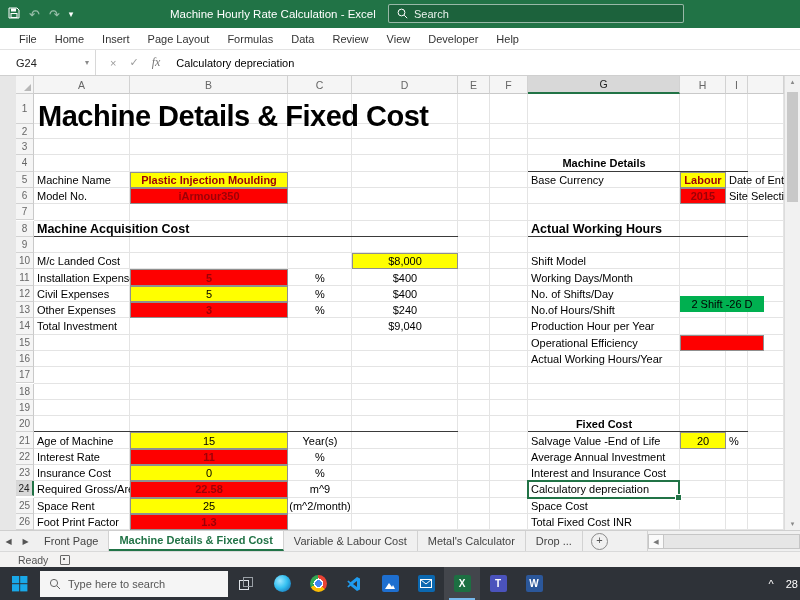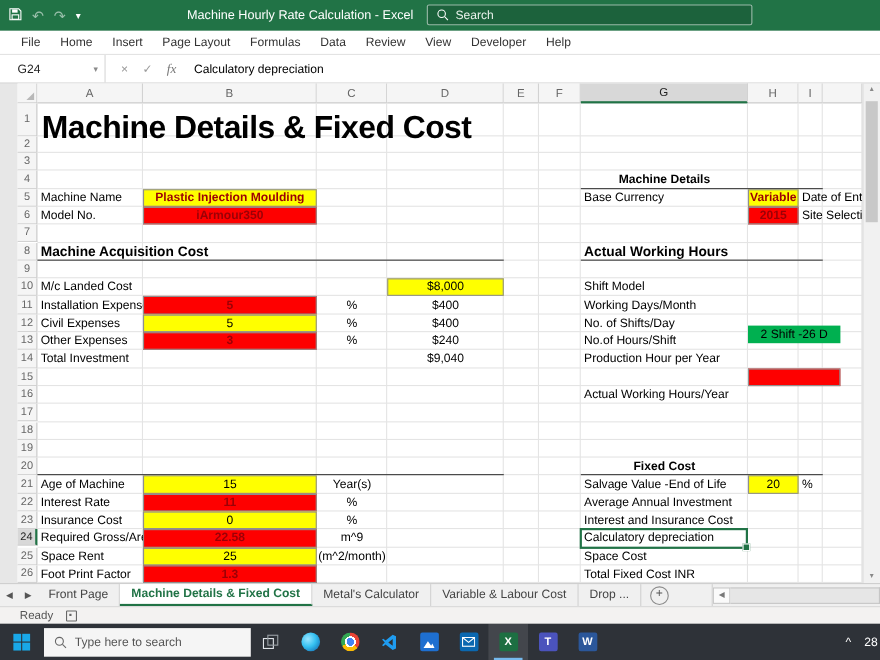--- a/index.html
+++ b/index.html
@@ -230,21 +230,21 @@
       <div class="rule" style="left: 512px; top: 94.6px; width: 220px; height: 1px;"></div>
       <div class="rule" style="left: 18px; top: 159.8px; width: 424px; height: 1px;"></div>
       <div class="rule" style="left: 512px; top: 159.8px; width: 220px; height: 1px;"></div>
       <div class="rule" style="left: 18px; top: 355.4px; width: 424px; height: 1px;"></div>
       <div class="rule" style="left: 512px; top: 355.4px; width: 220px; height: 1px;"></div>
       <div class="cell c-title" style="left: 18px; top: 18px; width: 96px; height: 45px;">Machine Details &amp; Fixed Cost</div>
       <div class="cell c-b c-c" style="left: 512px; top: 79.3px; width: 152px; height: 16.3px;">Machine Details</div>
       <div class="cell" style="left: 18px; top: 95.6px; width: 96px; height: 16.3px;">Machine Name</div>
       <div class="cell c-y c-rt c-c c-bd" style="left: 114px; top: 95.6px; width: 158px; height: 16.3px;">Plastic Injection Moulding</div>
       <div class="cell" style="left: 512px; top: 95.6px; width: 152px; height: 16.3px;">Base Currency</div>
-      <div class="cell c-y c-rt c-c c-bd" style="left: 664px; top: 95.6px; width: 46px; height: 16.3px;">Variable</div>
+      <div class="cell c-y c-rt c-c c-bd" style="left: 664px; top: 95.6px; width: 46px; height: 16.3px;">Labour</div>
       <div class="cell" style="left: 710px; top: 95.6px; width: 22px; height: 16.3px;">Date of Ent</div>
       <div class="cell" style="left: 18px; top: 111.9px; width: 96px; height: 16.3px;">Model No.</div>
       <div class="cell c-r c-rt c-c c-bd" style="left: 114px; top: 111.9px; width: 158px; height: 16.3px;">iArmour350</div>
       <div class="cell c-r c-rt c-c c-bd" style="left: 664px; top: 111.9px; width: 46px; height: 16.3px;">2015</div>
       <div class="cell" style="left: 710px; top: 111.9px; width: 22px; height: 16.3px;">Site Selecti</div>
       <div class="cell c-sec" style="left: 18px; top: 144.5px; width: 96px; height: 16.3px;">Machine Acquisition Cost</div>
       <div class="cell c-sec" style="left: 512px; top: 144.5px; width: 152px; height: 16.3px;">Actual Working Hours</div>
       <div class="cell" style="left: 18px; top: 177.1px; width: 96px; height: 16.3px;">M/c Landed Cost</div>
       <div class="cell c-y c-c c-bd" style="left: 336px; top: 177.1px; width: 106px; height: 16.3px;">$8,000</div>
       <div class="cell" style="left: 512px; top: 177.1px; width: 152px; height: 16.3px;">Shift Model</div>
@@ -260,20 +260,21 @@
       <div class="cell c-c" style="left: 336px; top: 209.7px; width: 106px; height: 16.3px;">$400</div>
       <div class="cell" style="left: 512px; top: 209.7px; width: 152px; height: 16.3px;">No. of Shifts/Day</div>
       <div class="cell" style="left: 18px; top: 226px; width: 96px; height: 16.3px;">Other Expenses</div>
       <div class="cell c-r c-rt c-c c-bd" style="left: 114px; top: 226px; width: 158px; height: 16.3px;">3</div>
       <div class="cell c-c" style="left: 272px; top: 226px; width: 64px; height: 16.3px;">%</div>
       <div class="cell c-c" style="left: 336px; top: 226px; width: 106px; height: 16.3px;">$240</div>
       <div class="cell" style="left: 512px; top: 226px; width: 152px; height: 16.3px;">No.of Hours/Shift</div>
       <div class="cell" style="left: 18px; top: 242.3px; width: 96px; height: 16.3px;">Total Investment</div>
       <div class="cell c-c" style="left: 336px; top: 242.3px; width: 106px; height: 16.3px;">$9,040</div>
       <div class="cell" style="left: 512px; top: 242.3px; width: 152px; height: 16.3px;">Production Hour per Year</div>
+      <div class="cell" style="left: 512px; top: 258.6px; width: 152px; height: 16.3px;">Operational Efficiency</div>
       <div class="cell c-r c-bd" style="left: 664px; top: 258.6px; width: 84px; height: 16.3px;"></div>
       <div class="cell" style="left: 512px; top: 274.9px; width: 152px; height: 16.3px;">Actual Working Hours/Year</div>
       <div class="cell c-b c-c" style="left: 512px; top: 340.1px; width: 152px; height: 16.3px;">Fixed Cost</div>
       <div class="cell" style="left: 18px; top: 356.4px; width: 96px; height: 16.3px;">Age of Machine</div>
       <div class="cell c-y c-c c-bd" style="left: 114px; top: 356.4px; width: 158px; height: 16.3px;">15</div>
       <div class="cell c-c" style="left: 272px; top: 356.4px; width: 64px; height: 16.3px;">Year(s)</div>
       <div class="cell" style="left: 512px; top: 356.4px; width: 152px; height: 16.3px;">Salvage Value -End of Life</div>
       <div class="cell c-y c-c c-bd" style="left: 664px; top: 356.4px; width: 46px; height: 16.3px;">20</div>
       <div class="cell" style="left: 710px; top: 356.4px; width: 22px; height: 16.3px;">%</div>
       <div class="cell" style="left: 18px; top: 372.7px; width: 96px; height: 16.3px;">Interest Rate</div>
@@ -305,22 +306,22 @@
     <div class="vthumb"></div>
     <span class="vs-arrow vs-down">▾</span>
   </div>
 
   <div class="tabsbar">
     <span class="tabnav">◀</span>
     <span class="tabnav">▶</span>
     <span id="sheetTabs" style="display:flex;align-items:stretch;">
         <span class="stab">Front Page</span>
         <span class="stab active">Machine Details &amp; Fixed Cost</span>
+        <span class="stab">Variable &amp; Labour Cost</span>
         <span class="stab">Metal's Calculator</span>
-        <span class="stab">Variable &amp; Labour Cost</span>
         <span class="stab">Drop  ...</span>
       </span>
     <span class="addsheet">+</span>
     <span class="hscroll">
       <span class="hs-arrow">◀</span>
       <span class="hthumb"></span>
     </span>
   </div>
 
   <div class="statusbar">

